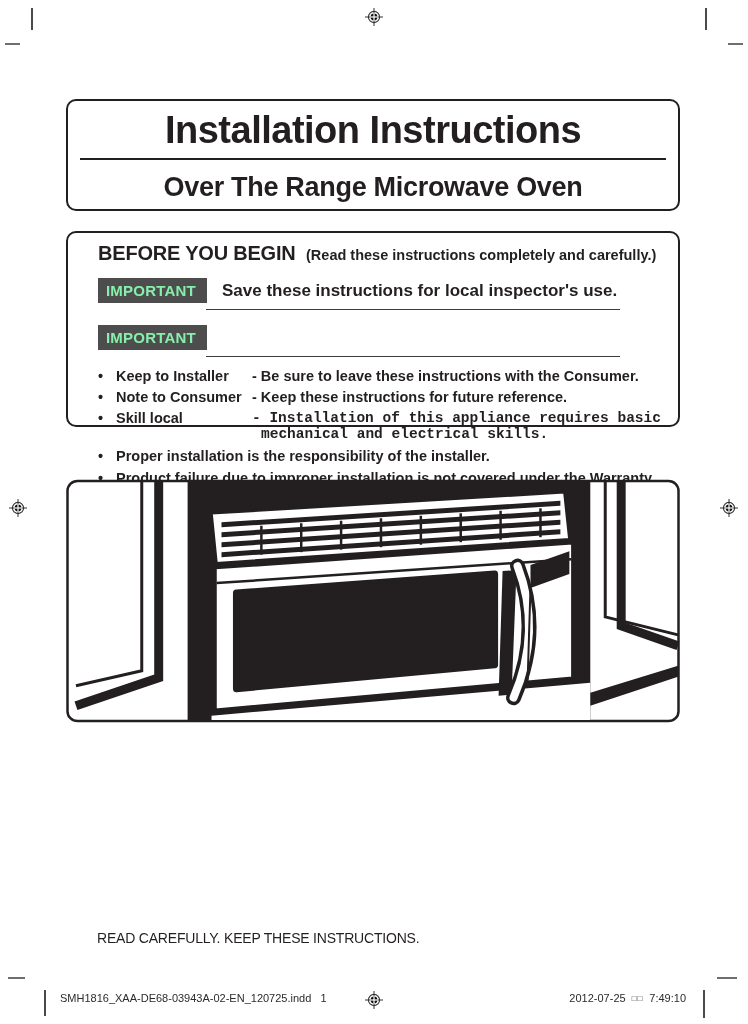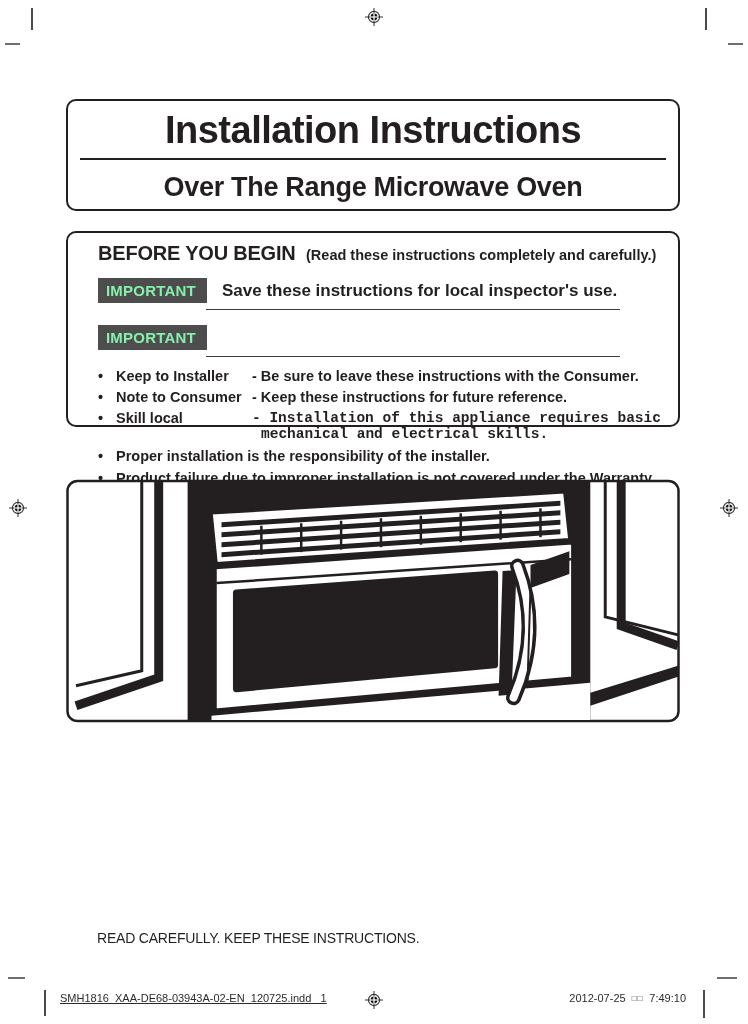--- a/index.html
+++ b/index.html
@@ -34,21 +34,21 @@
   .bullet{flex:0 0 18px;}
   .note-term{flex:0 0 136px;}
   .note-def{flex:1;padding-left:9px;text-indent:-9px;}
   .plain-row{display:flex;font-size:14.5px;font-weight:bold;line-height:16px;margin-top:6px;}
   .plain-row .bullet{flex:0 0 18px;}
   
   .illbox{position:absolute;left:66px;top:479px;width:614px;height:244px;}
   
   .readline{position:absolute;left:97px;top:898px;font-size:14px;font-weight:normal;letter-spacing:-0.2px;margin-top:32px;}
   
-  .footer-file{position:absolute;left:60px;top:992px;font-size:11px;color:#2b2b2b;white-space:pre;text-decoration:underline;}
+  .footer-file{position:absolute;left:60px;top:992px;font-size:11px;color:#2b2b2b;white-space:pre;}
   .footer-dt{position:absolute;right:62px;top:992px;font-size:11px;color:#2b2b2b;display:flex;align-items:flex-end;gap:6px;}
   .tofu{font-size:8px;letter-spacing:1px;position:relative;top:-1px;}
 </style>
 </head>
 <body>
 
 <div class="page">
 
   <div class="vmark" style="left:31px;top:8px;height:22px;"></div>
   <div class="vmark" style="left:705px;top:8px;height:22px;"></div>

